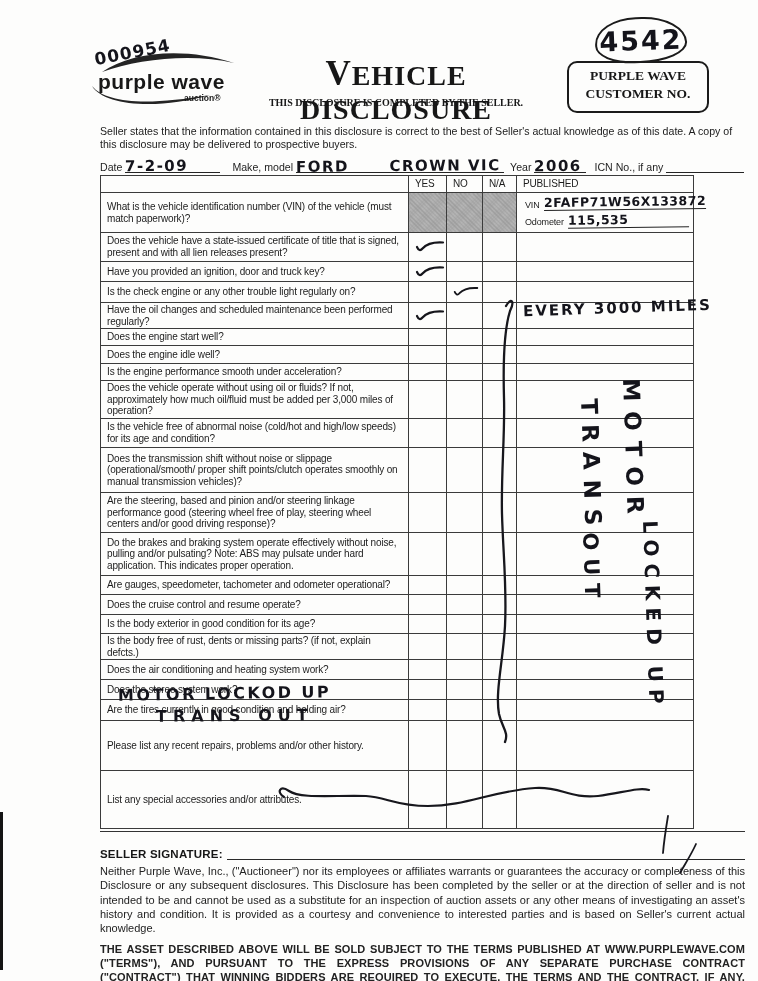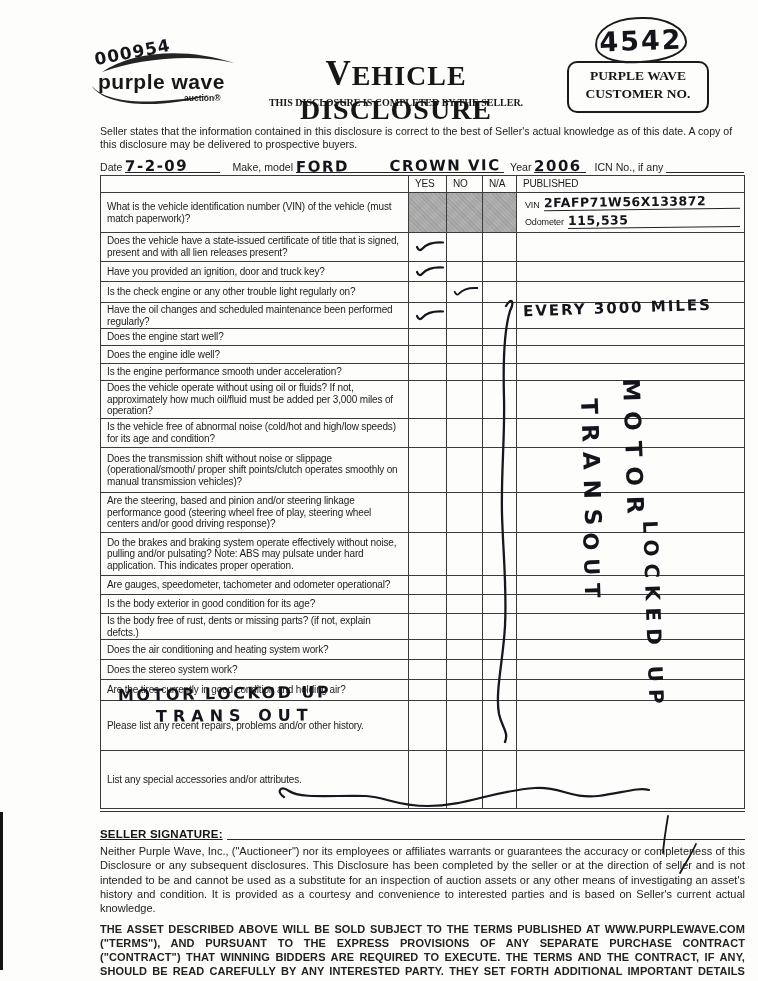--- a/index.html
+++ b/index.html
@@ -26,21 +26,21 @@
             border-radius:10px;text-align:center;font-family:"Liberation Serif",serif;font-weight:bold;
             font-size:13.5px;line-height:1.3;padding-top:4px;box-sizing:border-box;color:#171717;}
   
   .intro{margin:5px 14px 0 100px;font-size:10.6px;line-height:1.24;color:#1b1b1b;}
   .dateline{margin:4px 13px 0 100px;height:18px;display:flex;align-items:flex-end;font-size:10.6px;white-space:nowrap;}
   .dateline .lbl{flex:none;padding-right:3px;}
   .fill{flex:none;border-bottom:1.4px solid #242424;text-align:left;position:relative;}
   .fill .hw{position:relative;top:3px;font-size:15px;letter-spacing:1.5px;white-space:pre;display:inline-block;transform:rotate(-.5deg);}
   .gap{flex:none;width:12px;}
   
-  table.disc{margin:2px 13px 0 100px;border-collapse:collapse;width:645px;table-layout:fixed;}
+  table.disc{margin:2px 13px 0 100px;border-collapse:collapse;width:594px;table-layout:fixed;}
   table.disc td,table.disc th{border:1px solid #3b3b3b;padding:1px 4px 1px 6px;font-size:10px;
        line-height:1.16;letter-spacing:-.15px;vertical-align:middle;font-weight:normal;text-align:left;color:#1c1c1c;}
   th.h-blank{border:none;background:transparent;}
   th.h-c{font-weight:bold;font-size:11px;text-align:center;letter-spacing:0;padding:1px 0;}
   th.h-comments{font-weight:bold;font-size:11px;letter-spacing:0;}
   td.chk{text-align:center;padding:0;}
   td.shaded{background-color:#b9b9b9;
     background-image:repeating-linear-gradient(45deg,#9b9b9b 0 1px,transparent 1px 3px),
                      repeating-linear-gradient(-45deg,#a8a8a8 0 1px,transparent 1px 2px);}
   td.comm{position:relative;overflow:visible;}
@@ -54,21 +54,21 @@
   .hw-abs{position:absolute;z-index:7;white-space:nowrap;}
   .hw-vert{transform:rotate(88deg);transform-origin:0 0;}
   .n-motor{left:644px;top:378px;font-size:23px;letter-spacing:10px;}
   .n-trans{left:602px;top:398px;font-size:23px;letter-spacing:10px;}
   .n-out{left:602px;top:532px;font-size:21px;letter-spacing:8px;}
   .n-locked{left:662px;top:520px;font-size:20px;letter-spacing:7px;}
   .n-rep1{left:118px;top:684px;font-size:16px;letter-spacing:2.5px;transform:rotate(-1deg);}
   .n-rep2{left:156px;top:706px;font-size:16px;letter-spacing:6px;transform:rotate(-.5deg);}
   
   .sig-zone{margin:2px 13px 0 100px;border-top:1px solid #333;position:relative;height:28px;}
-  .sig-row{position:absolute;left:0;bottom:0;width:100%;display:flex;align-items:flex-end;text-decoration:underline;}
+  .sig-row{position:absolute;left:0;bottom:0;width:100%;display:flex;align-items:flex-end;}
   .sig-label{flex:none;font-size:11.5px;font-weight:bold;letter-spacing:.2px;color:#161616;}
   .sig-line{flex:1;border-bottom:1.4px solid #2a2a2a;height:1px;margin-left:4px;}
   .legal{margin:4px 13px 0 100px;position:relative;}
   .legal p{margin:0 0 6px 0;font-size:11px;line-height:1.3;text-align:justify;color:#222;}
   .legal p.caps{font-weight:bold;letter-spacing:.1px;}
   .scan-bar{position:absolute;left:0;top:812px;width:3px;height:158px;background:#141414;z-index:8;}
 </style>
 </head>
 <body>
 
@@ -239,20 +239,27 @@
           <td class="chk"></td>
           <td class="comm"></td>
         </tr>
         <tr style="height: 19px;">
           <td>Are gauges, speedometer, tachometer and odometer operational?</td>
           <td class="chk"></td>
           <td class="chk"></td>
           <td class="chk"></td>
           <td class="comm"></td>
         </tr>
+        <tr style="height: 20px;">
+          <td>Does the cruise control and resume operate?</td>
+          <td class="chk"></td>
+          <td class="chk"></td>
+          <td class="chk"></td>
+          <td class="comm"></td>
+        </tr>
         <tr style="height: 19px;">
           <td>Is the body exterior in good condition for its age?</td>
           <td class="chk"></td>
           <td class="chk"></td>
           <td class="chk"></td>
           <td class="comm"></td>
         </tr>
         <tr style="height: 20px;">
           <td>Is the body free of rust, dents or missing parts? (if not, explain defcts.)</td>
           <td class="chk"></td>

